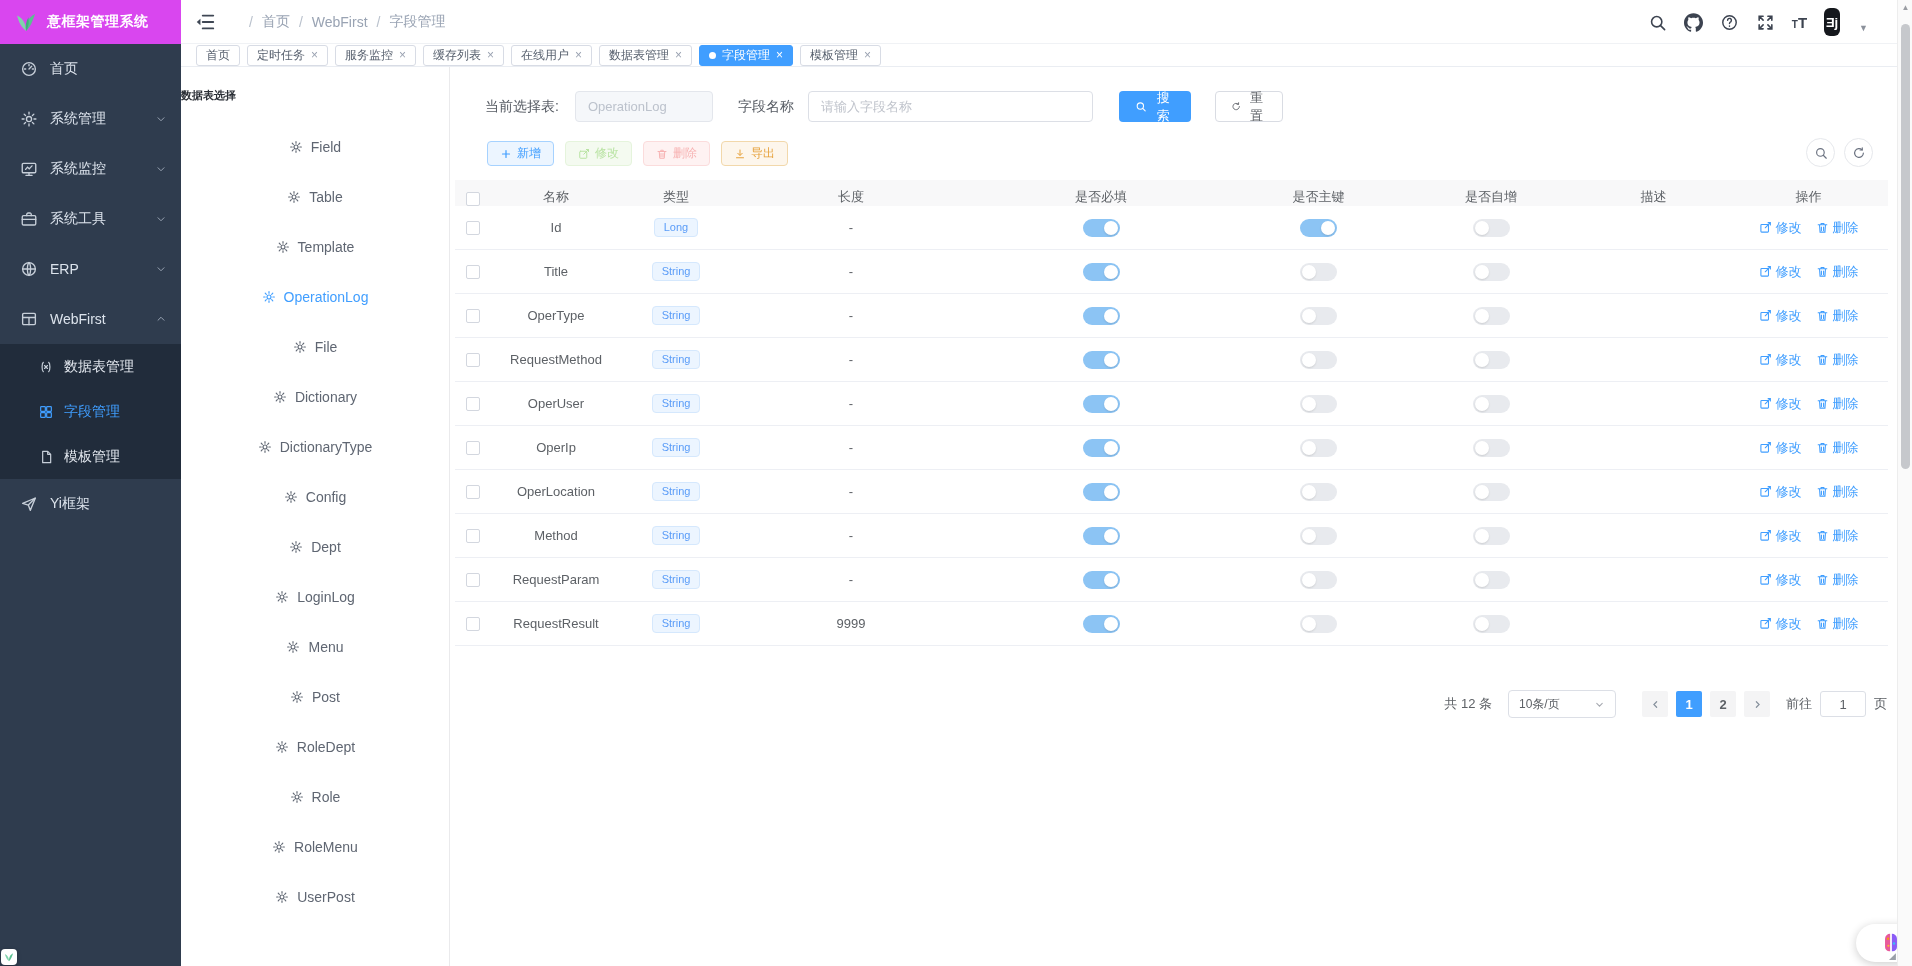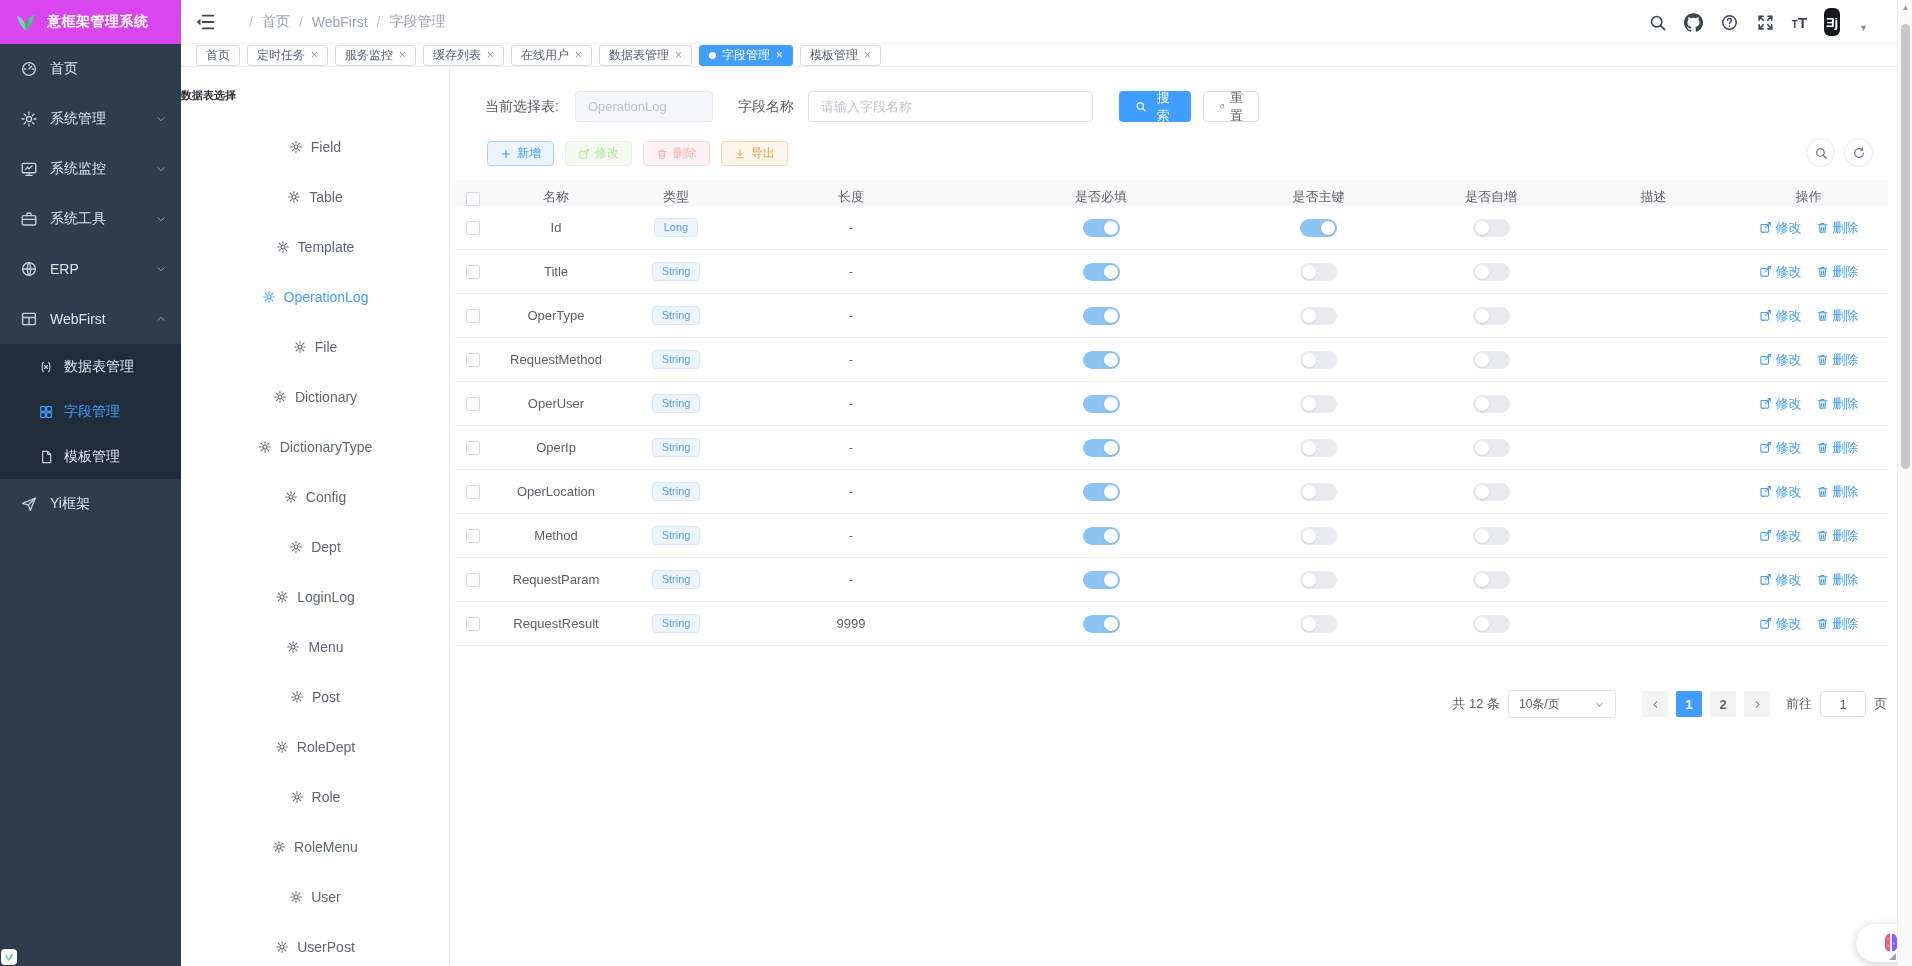--- a/index.html
+++ b/index.html
@@ -92,21 +92,21 @@
     box-shadow:0 1px 2px rgba(0,0,0,.12)}
   .switch[data-state="on"]{background:#8cc4f4}
   .switch[data-state="on"]::after{right:2px}
   .switch[data-state="off"]{background:#e8eaee}
   .switch[data-state="off"]::after{left:2px}
   .ops{gap:14px}
   .op{display:inline-flex;align-items:center;gap:4px;color:#409eff;cursor:pointer;font-size:13px;text-decoration:none}
 
   
   .pager{position:absolute;right:10px;top:623px;display:flex;align-items:center;font-size:13px;color:#5d6166}
-  .ptotal{margin-right:8px}
+  .ptotal{margin-right:16px}
   .psize{width:108px;height:28px;border:1px solid #dcdfe6;border-radius:4px;display:flex;align-items:center;
     justify-content:space-between;padding:0 10px;color:#5d6166;font-size:12px;margin-right:18px;cursor:pointer;background:#fff}
   .pbtn{min-width:26px;height:26px;border-radius:2px;background:#f4f4f5;display:flex;align-items:center;
     justify-content:center;margin-left:8px;color:#5d6166;cursor:pointer;font-weight:600;font-size:13px}
   .pbtn[data-active="true"]{background:#409eff;color:#fff}
   .pages{display:contents}
   .goto-label{margin-left:16px}
   .goto-input{width:46px;height:26px;border:1px solid #dcdfe6;border-radius:3px;text-align:center;margin:0 8px;
     font-size:13px;color:#5d6166;outline:none;font-family:inherit}
 
@@ -513,29 +513,20 @@
         <div class="tree-item" data-active="false">
           <span>
             <svg viewBox="0 0 24 24" width="14" height="14" fill="none" stroke="currentColor" stroke-width="2" stroke-linecap="round">
               <circle cx="12" cy="12" r="3.4"></circle>
               <path d="M12 2.8v2.6M12 18.6v2.6M2.8 12h2.6M18.6 12h2.6M5.5 5.5l1.9 1.9M16.6 16.6l1.9 1.9M18.5 5.5l-1.9 1.9M7.4 16.6l-1.9 1.9"></path>
             </svg>
           </span>
           <span>RoleMenu</span>
         </div>
 
-        <div class="tree-item" data-active="false">
-          <span>
-            <svg viewBox="0 0 24 24" width="14" height="14" fill="none" stroke="currentColor" stroke-width="2" stroke-linecap="round">
-              <circle cx="12" cy="12" r="3.4"></circle>
-              <path d="M12 2.8v2.6M12 18.6v2.6M2.8 12h2.6M18.6 12h2.6M5.5 5.5l1.9 1.9M16.6 16.6l1.9 1.9M18.5 5.5l-1.9 1.9M7.4 16.6l-1.9 1.9"></path>
-            </svg>
-          </span>
-          <span>User</span>
-        </div>
 
         <div class="tree-item" data-active="false">
           <span>
             <svg viewBox="0 0 24 24" width="14" height="14" fill="none" stroke="currentColor" stroke-width="2" stroke-linecap="round">
               <circle cx="12" cy="12" r="3.4"></circle>
               <path d="M12 2.8v2.6M12 18.6v2.6M2.8 12h2.6M18.6 12h2.6M5.5 5.5l1.9 1.9M16.6 16.6l1.9 1.9M18.5 5.5l-1.9 1.9M7.4 16.6l-1.9 1.9"></path>
             </svg>
           </span>
           <span>UserPost</span>
         </div>
@@ -549,21 +540,21 @@
       <input class="inp inp-disabled" style="width: 138px;" value="OperationLog">
       <span class="f-label" style="margin-left:25px;margin-right:14px">字段名称</span>
       <input class="inp" style="width: 285px; font-family: Liberation Serif, serif;" placeholder="请输入字段名称">
       <button class="btn btn-search" style="margin-left:26px;width:72px">
         <svg viewBox="0 0 24 24" width="13" height="13" fill="none" stroke="currentColor" stroke-width="2.2" stroke-linecap="round">
             <circle cx="11" cy="11" r="6.5"></circle>
             <path d="M15.9 15.9L21 21"></path>
           </svg>
         <span>搜索</span>
       </button>
-      <button class="btn btn-reset" style="margin-left:12px;width:56px">
+      <button class="btn btn-reset" style="margin-left:24px;width:68px">
         <svg viewBox="0 0 24 24" width="13" height="13" fill="none" stroke="currentColor" stroke-width="2" stroke-linecap="round">
             <path d="M19.5 12a7.5 7.5 0 1 1-2.2-5.3"></path>
             <path d="M17.6 3.2v3.7h-3.7"></path>
           </svg>
         <span>重置</span>
       </button>
     </div>
 
     <div class="toolbar">
       <button class="tbtn btn-add">

